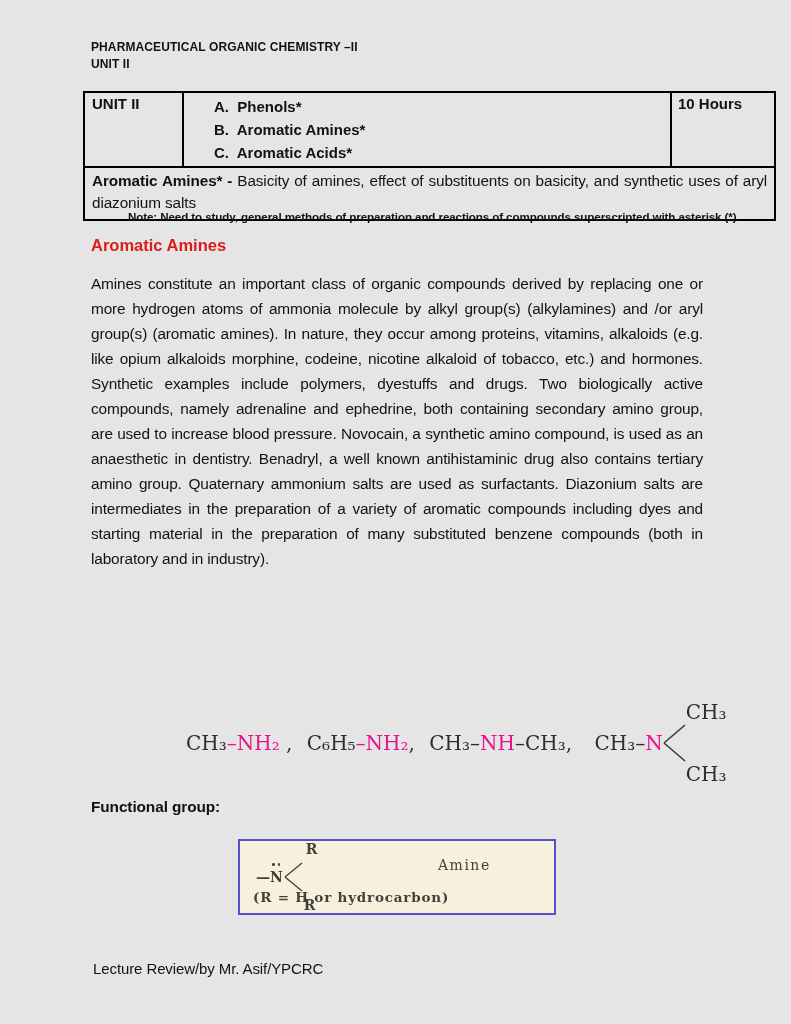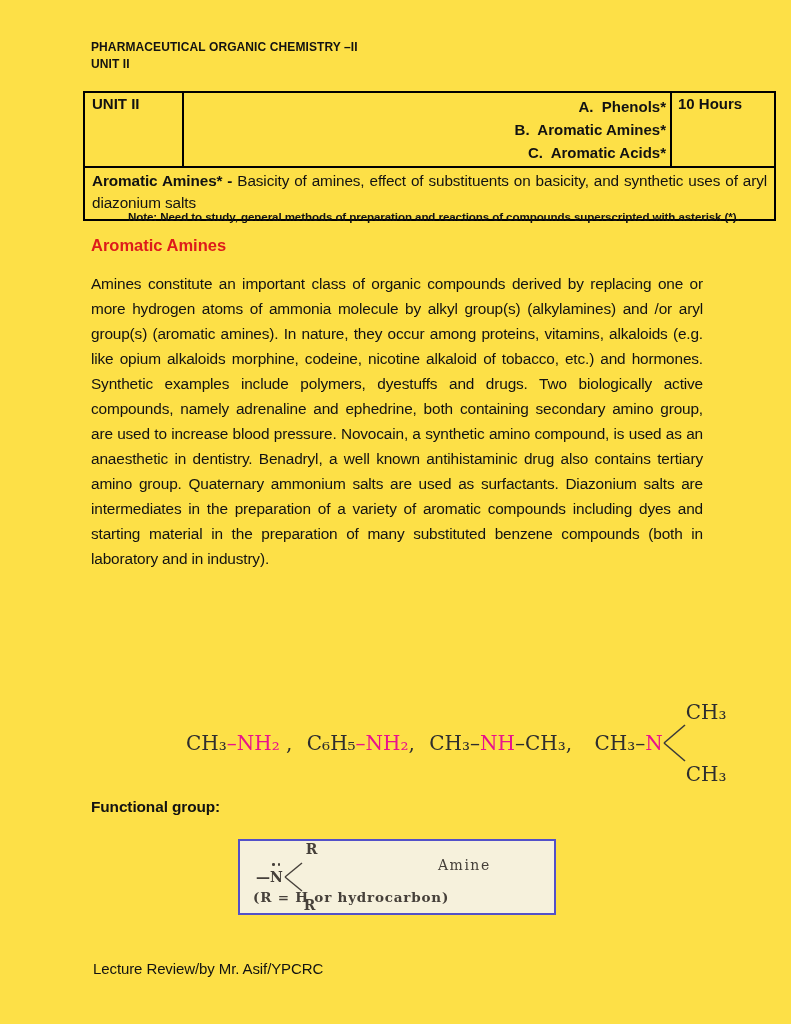--- a/index.html
+++ b/index.html
@@ -1,30 +1,30 @@
 <!DOCTYPE html>
 <html style="--accent-red: #dd1b1b; --accent-magenta: #e9118c; --box-border: #5351c9; --box-bg: #f6f1dc;"><head>
 <meta charset="utf-8">
 <style>
   html,body{margin:0;padding:0;background:#ffffff;}
   .page{
     position:relative;
     width:791px;height:1024px;
-    background:#fde047;
+    background:#e5e5e5;
     font-family:"Liberation Sans",sans-serif;
     color:#121212;
     overflow:hidden;
   }
   
   .doc-header{position:absolute;left:91px;top:39px;font-weight:bold;font-size:12px;line-height:17px;letter-spacing:0.1px;}
   
   .syllabus{position:absolute;left:83px;top:91px;border-collapse:collapse;table-layout:fixed;width:632px;}
   .syllabus td{border:2px solid #000;vertical-align:top;}
   .cell-unit{width:86px;font-weight:bold;font-size:15px;padding:2px 4px 0 7px;}
-  .cell-topics{width:452px;padding:2px 4px 2px 30px;text-align:right;}
+  .cell-topics{width:452px;padding:2px 4px 2px 30px;}
   .topic{font-weight:bold;font-size:15px;line-height:23px;white-space:pre;}
   .cell-hours{width:94px;font-weight:bold;font-size:15px;padding:2px 2px 0 6px;}
   .cell-desc{padding:2px 7px 5px 7px;}
   .desc{margin:0;font-size:15.3px;line-height:22px;text-align:justify;letter-spacing:-0.1px;}
   .desc-lead{font-weight:bold;}
   
   .note{position:absolute;left:84px;top:209px;width:632px;margin:0;font-weight:bold;font-size:11.6px;line-height:15px;letter-spacing:-0.1px;padding-left:44px;}
   
   .section-heading{position:absolute;left:91px;top:236px;margin:0;font-size:16.5px;font-weight:bold;color:var(--accent-red,#dd1b1b);letter-spacing:0;text-align:center;}
   

